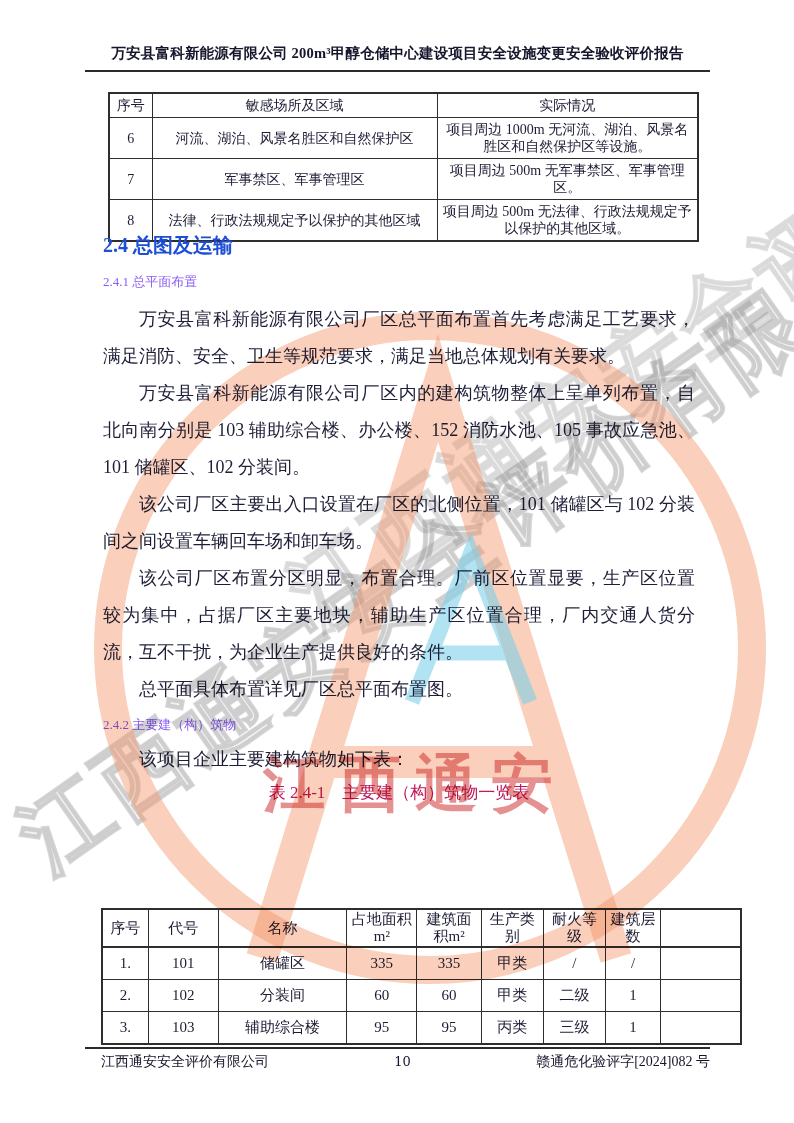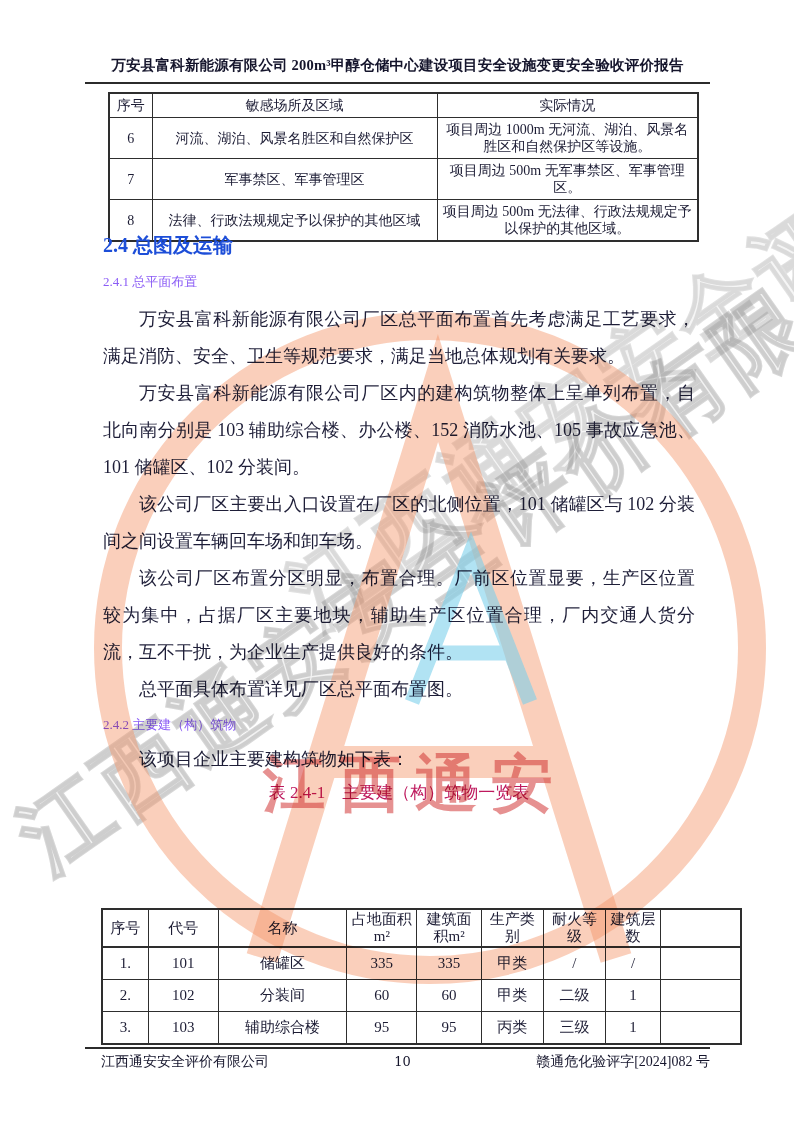--- a/index.html
+++ b/index.html
@@ -4,21 +4,21 @@
 <style>
   html,body{margin:0;padding:0;background:#e8e8e8;}
   .page{
     position:relative;width:794px;height:1123px;background:#ffffff;
     margin:0 auto;overflow:hidden;
     font-family:"Liberation Serif","DejaVu Serif",serif;
     color:#1e1e38;
   }
   
   .header{
-    position:absolute;top:56px;left:85px;right:84px;
+    position:absolute;top:44px;left:85px;right:84px;
     text-align:center;font-size:14.5px;font-weight:bold;color:#15152c;
     border-bottom:2px solid #2b2b2b;padding-bottom:7px;
     letter-spacing:0.2px;
   }
   
   table{border-collapse:collapse;border-radius:8px;}
   .t1{
     position:absolute;top:92px;left:108px;width:589px;
     font-size:14px;line-height:17px;color:#1c1c34;
     table-layout:fixed;

